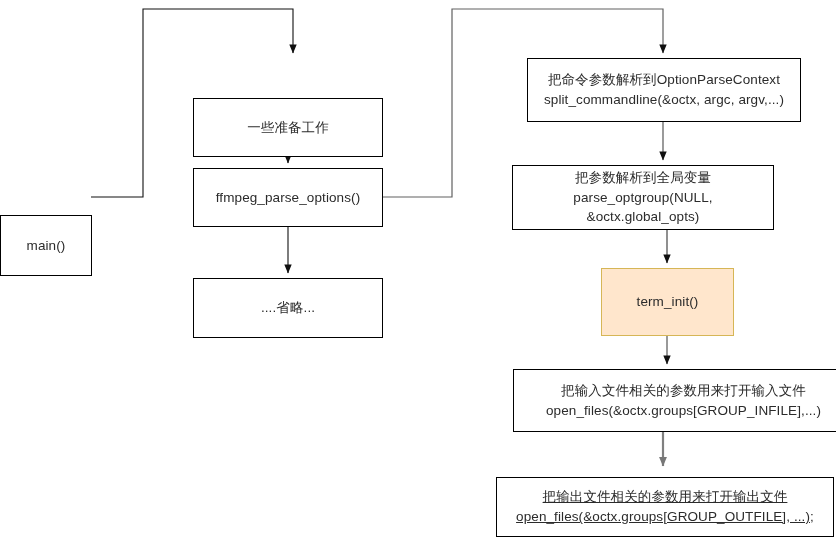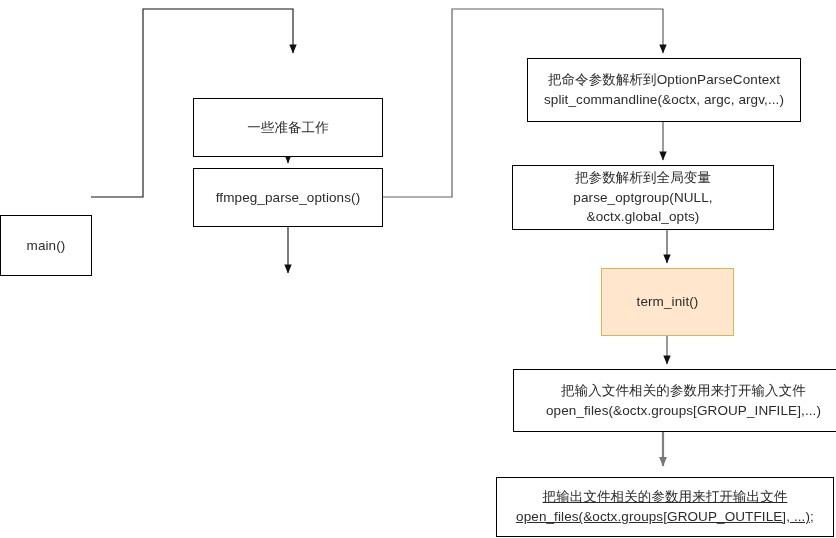--- a/index.html
+++ b/index.html
@@ -89,20 +89,23 @@
   </div>
 
   <div class="node" style="left:193px; top:58px; width:190px; height:59px;margin-top:40px;">
     <span class="label">一些准备工作</span>
   </div>
 
   <div class="node" style="left:193px; top:168px; width:190px; height:59px;">
     <span class="label">ffmpeg_parse_options()</span>
   </div>
 
+  <div class="node" style="left:193px; top:278px; width:190px; height:60px;">
+    <span class="label">....省略...</span>
+  </div>
 
   <div class="node" style="left:527px; top:58px; width:274px; height:64px;">
     <span class="label">把命令参数解析到OptionParseContext
 split_commandline(&amp;octx, argc, argv,...)</span>
   </div>
 
   <div class="node" style="left:512px; top:165px; width:262px; height:65px;">
     <span class="label">把参数解析到全局变量
 parse_optgroup(NULL, &amp;octx.global_opts)</span>
   </div>

